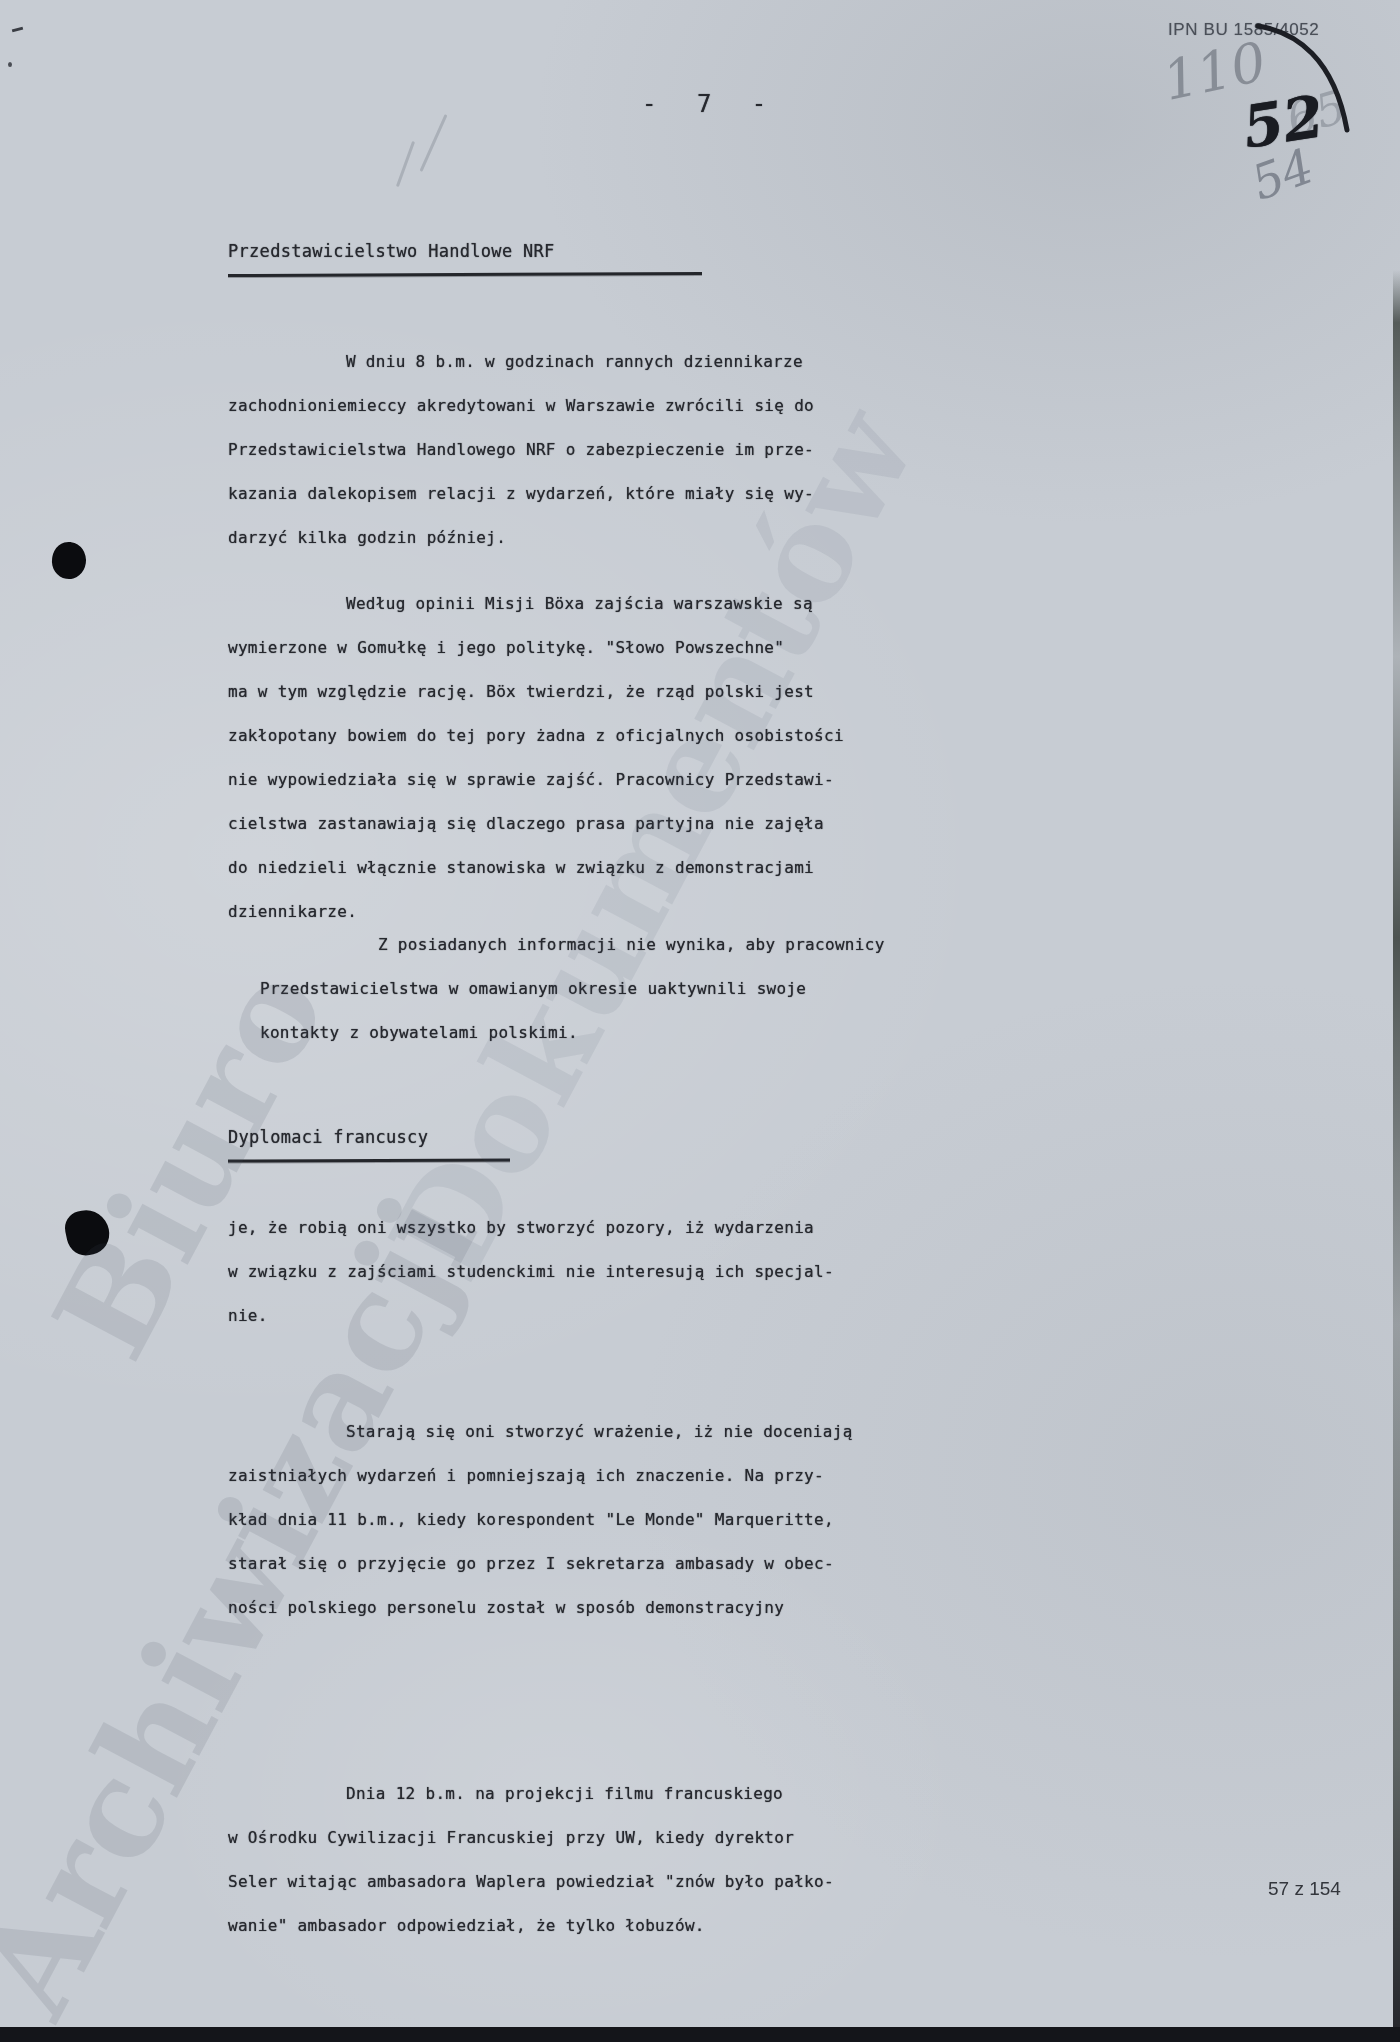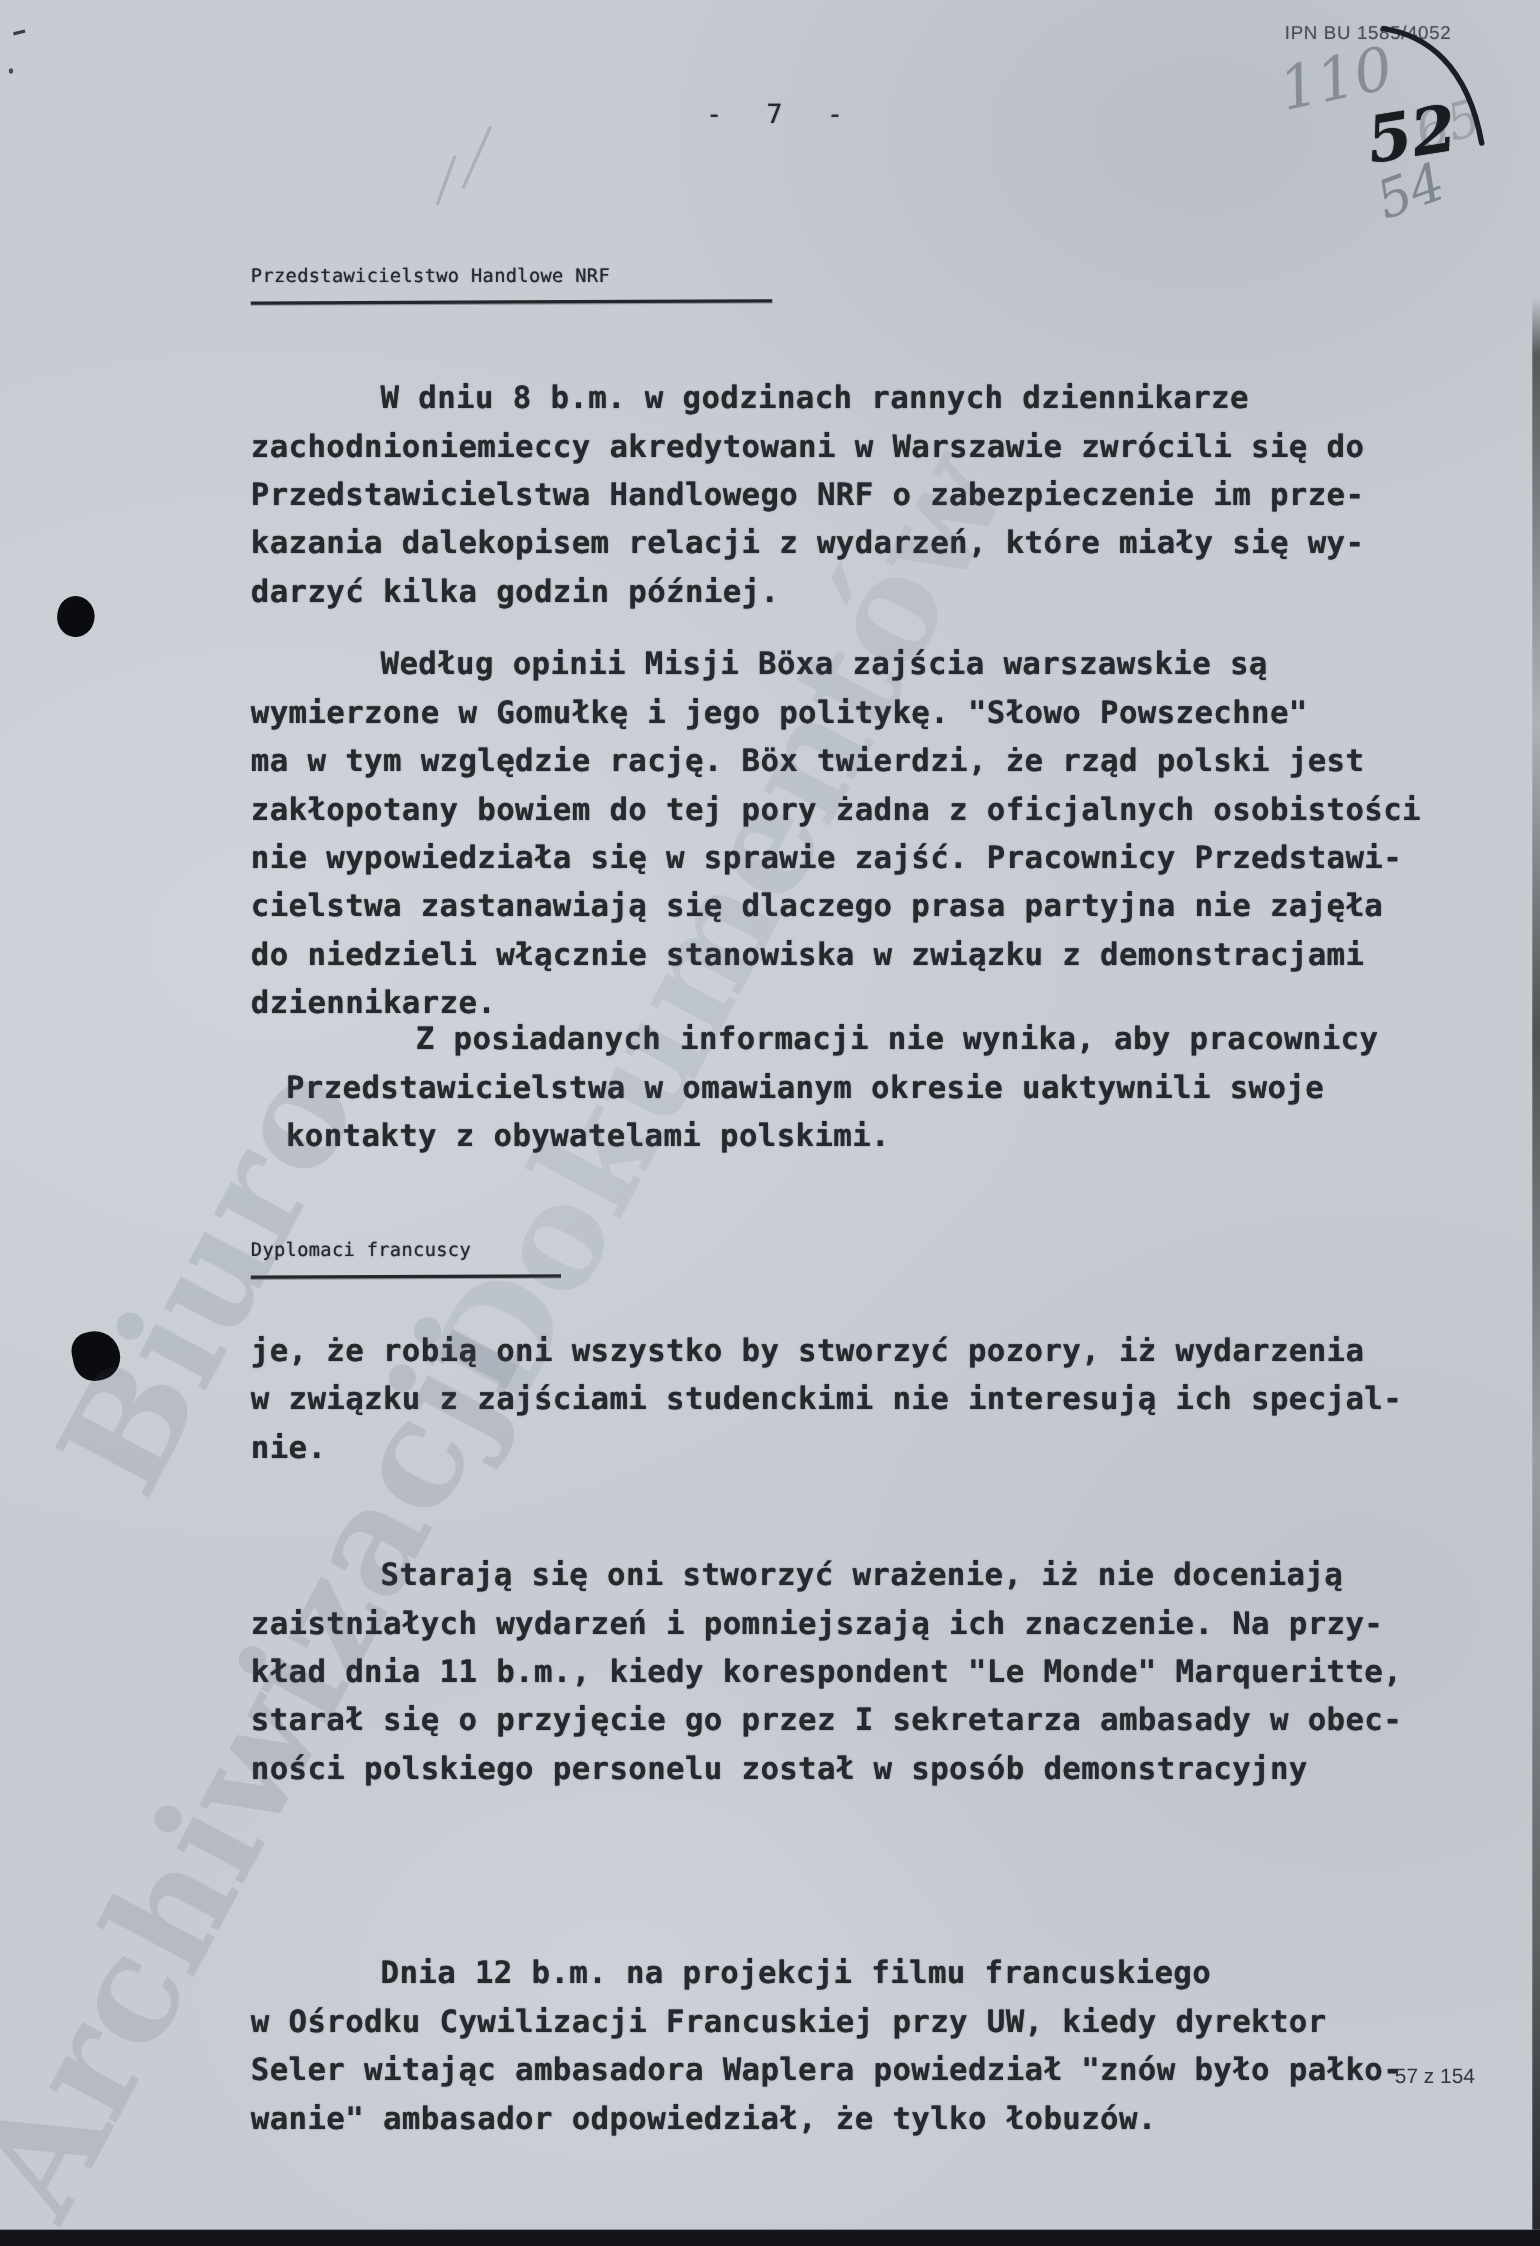--- a/index.html
+++ b/index.html
@@ -8,21 +8,21 @@
     background:
       radial-gradient(ellipse 900px 650px at 78% 6%, rgba(150,156,164,0.28), transparent 62%),
       radial-gradient(ellipse 1250px 950px at 18% 42%, rgba(255,255,255,0.16), transparent 60%),
       radial-gradient(ellipse 1000px 820px at 88% 72%, rgba(158,164,172,0.20), transparent 60%),
       radial-gradient(ellipse 700px 500px at 40% 88%, rgba(255,255,255,0.10), transparent 60%),
       #c7ccd3;
     font-family:"DejaVu Sans Mono",monospace;
   }
   
   .tw{color:#26282e;text-shadow:0 0 1.1px rgba(30,32,38,0.8);letter-spacing:0.3px;}
-  .para{position:absolute;left:228px;width:930px;font-size:28px;line-height:44px;font-weight:bold;}
+  .para{position:absolute;left:228px;width:930px;font-size:16px;line-height:44px;}
   .ln{height:44px;white-space:nowrap;}
   .ind{padding-left:118px;}
   .heading{position:absolute;left:228px;font-size:17px;line-height:30px;white-space:nowrap;}
   .hrule{height:3px;background:#24262b;margin-top:7px;transform:rotate(-0.25deg);
          box-shadow:0 1px 0 rgba(36,38,43,0.35);}
   .pagenum{position:absolute;left:642px;top:90px;font-size:24px;letter-spacing:13px;}
   
   .stamp{position:absolute;left:1168px;top:20px;font-family:"Liberation Sans",sans-serif;
          font-size:17px;color:#4a4f58;letter-spacing:0.6px;text-shadow:0 0 1px rgba(74,79,88,0.5);}
   .footer{position:absolute;left:1268px;top:1878px;font-family:"Liberation Sans",sans-serif;

